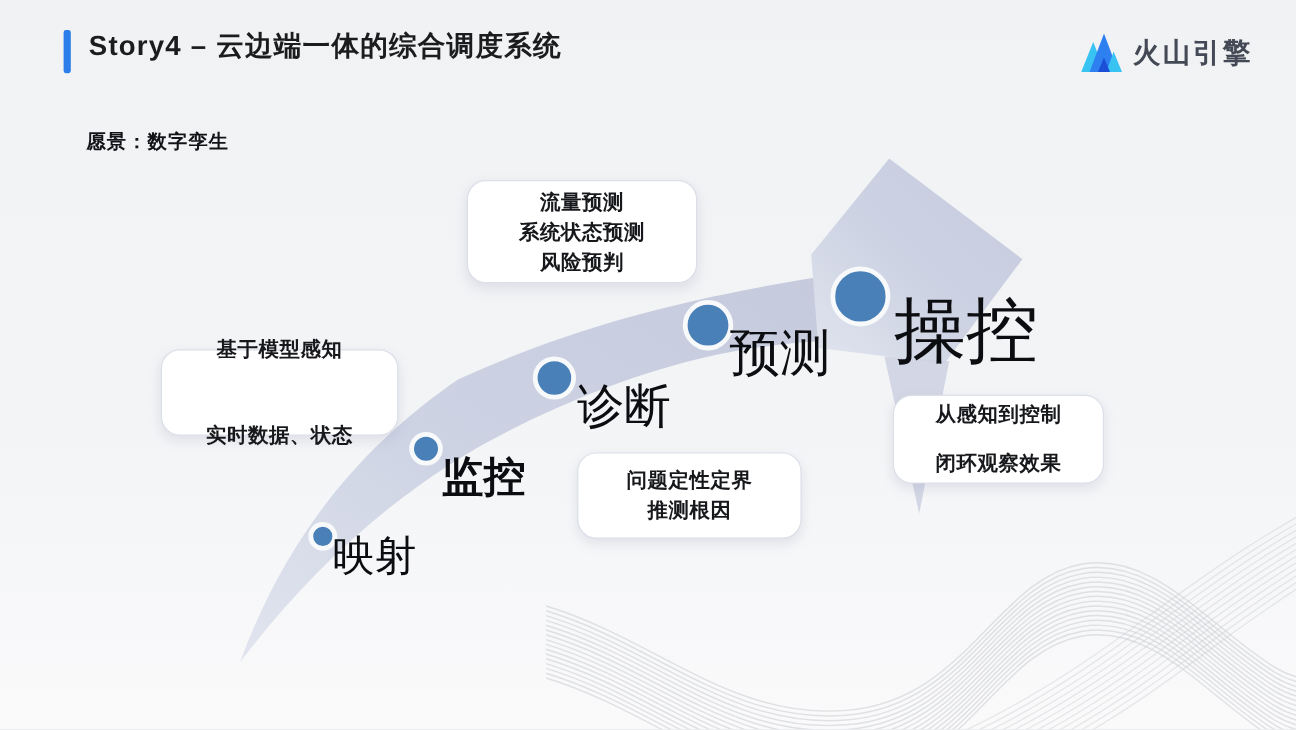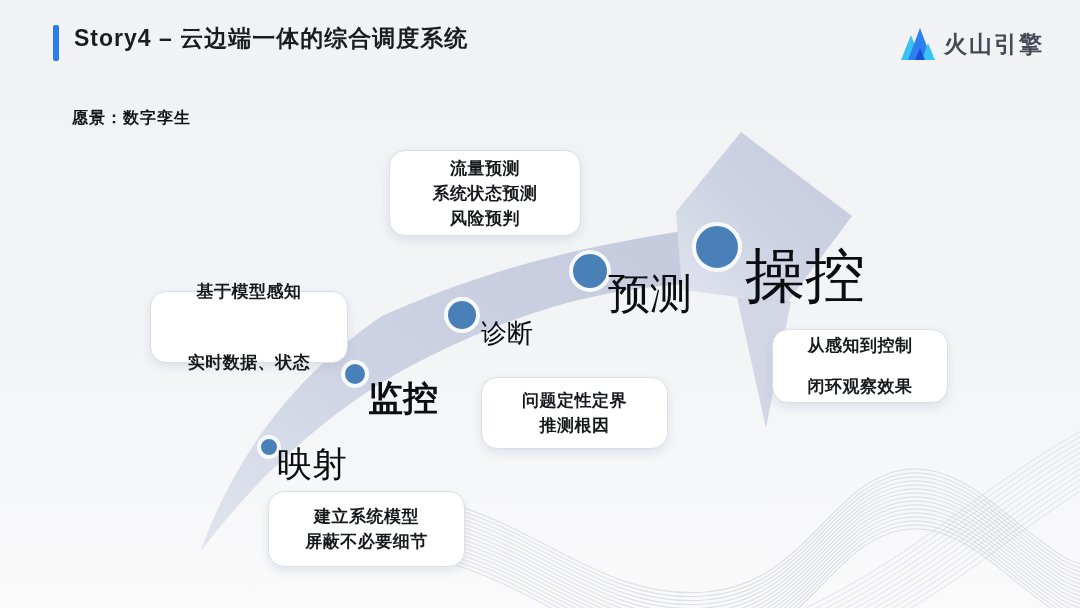--- a/index.html
+++ b/index.html
@@ -15,34 +15,34 @@
   .logo{position:absolute;right:36px;top:26px;display:flex;align-items:center;gap:5px;}
   .logo-text{font-size:23px;font-weight:600;color:#434955;letter-spacing:2px;}
   
   .subtitle{position:absolute;left:72px;top:108px;font-size:16px;font-weight:700;color:#121316;letter-spacing:1px;}
   
   .diagram{position:absolute;left:0;top:0;width:1080px;height:608px;}
   
   .stage-label{position:absolute;color:#0c0d10;font-weight:500;white-space:nowrap;line-height:1;text-align:center;}
   .stage-label.s0{left:277px;top:446px;font-size:35px;}
   .stage-label.s1{left:368px;top:380px;font-size:35px;font-weight:bold;}
-  .stage-label.s2{left:481px;top:320px;font-size:26px;}
+  .stage-label.s2{left:481px;top:320px;font-size:39px;}
   .stage-label.s3{left:608px;top:273px;font-size:42px;}
   .stage-label.s4{left:745px;top:246px;font-size:60px;}
   
   .note-box{
     position:absolute;background:#ffffff;border:1px solid #dcdfe8;border-radius:16px;
     box-shadow:0 4px 10px rgba(145,155,180,.22);
     display:flex;flex-direction:column;align-items:center;justify-content:center;
     font-size:17px;font-weight:700;color:#17181b;line-height:25px;letter-spacing:.5px;text-align:right;
   }
   .note-box.b3{left:389px;top:150px;width:190px;height:84px;}
-  .note-box.b1{left:150px;top:291px;width:196px;height:70px;gap:46px;}
+  .note-box.b1{left:134px;top:291px;width:196px;height:70px;gap:46px;}
   .note-box.b2{left:481px;top:377px;width:185px;height:70px;}
-  .note-box.b4{left:772px;top:329px;width:174px;height:72px;gap:16px;}
+  .note-box.b4{left:744px;top:329px;width:174px;height:72px;gap:16px;}
   .note-box.b0{left:268px;top:491px;width:195px;height:74px;}
 </style>
 </head>
 <body>
 
 <div class="slide">
 
   <svg class="diagram" viewBox="0 0 1080 608" xmlns="http://www.w3.org/2000/svg" aria-hidden="true">
     <defs>
       <linearGradient id="bandGrad" x1="0" y1="1" x2="1" y2="0">
@@ -130,18 +130,14 @@
     <div>实时数据、状态</div>
   </div>
   <div class="note-box b2">
     <div>问题定性定界</div>
     <div>推测根因</div>
   </div>
   <div class="note-box b4">
     <div>从感知到控制</div>
     <div>闭环观察效果</div>
   </div>
-  <div class="note-box b0">
-    <div>建立系统模型</div>
-    <div>屏蔽不必要细节</div>
-  </div>
 
 </div>
 
 </body></html>

